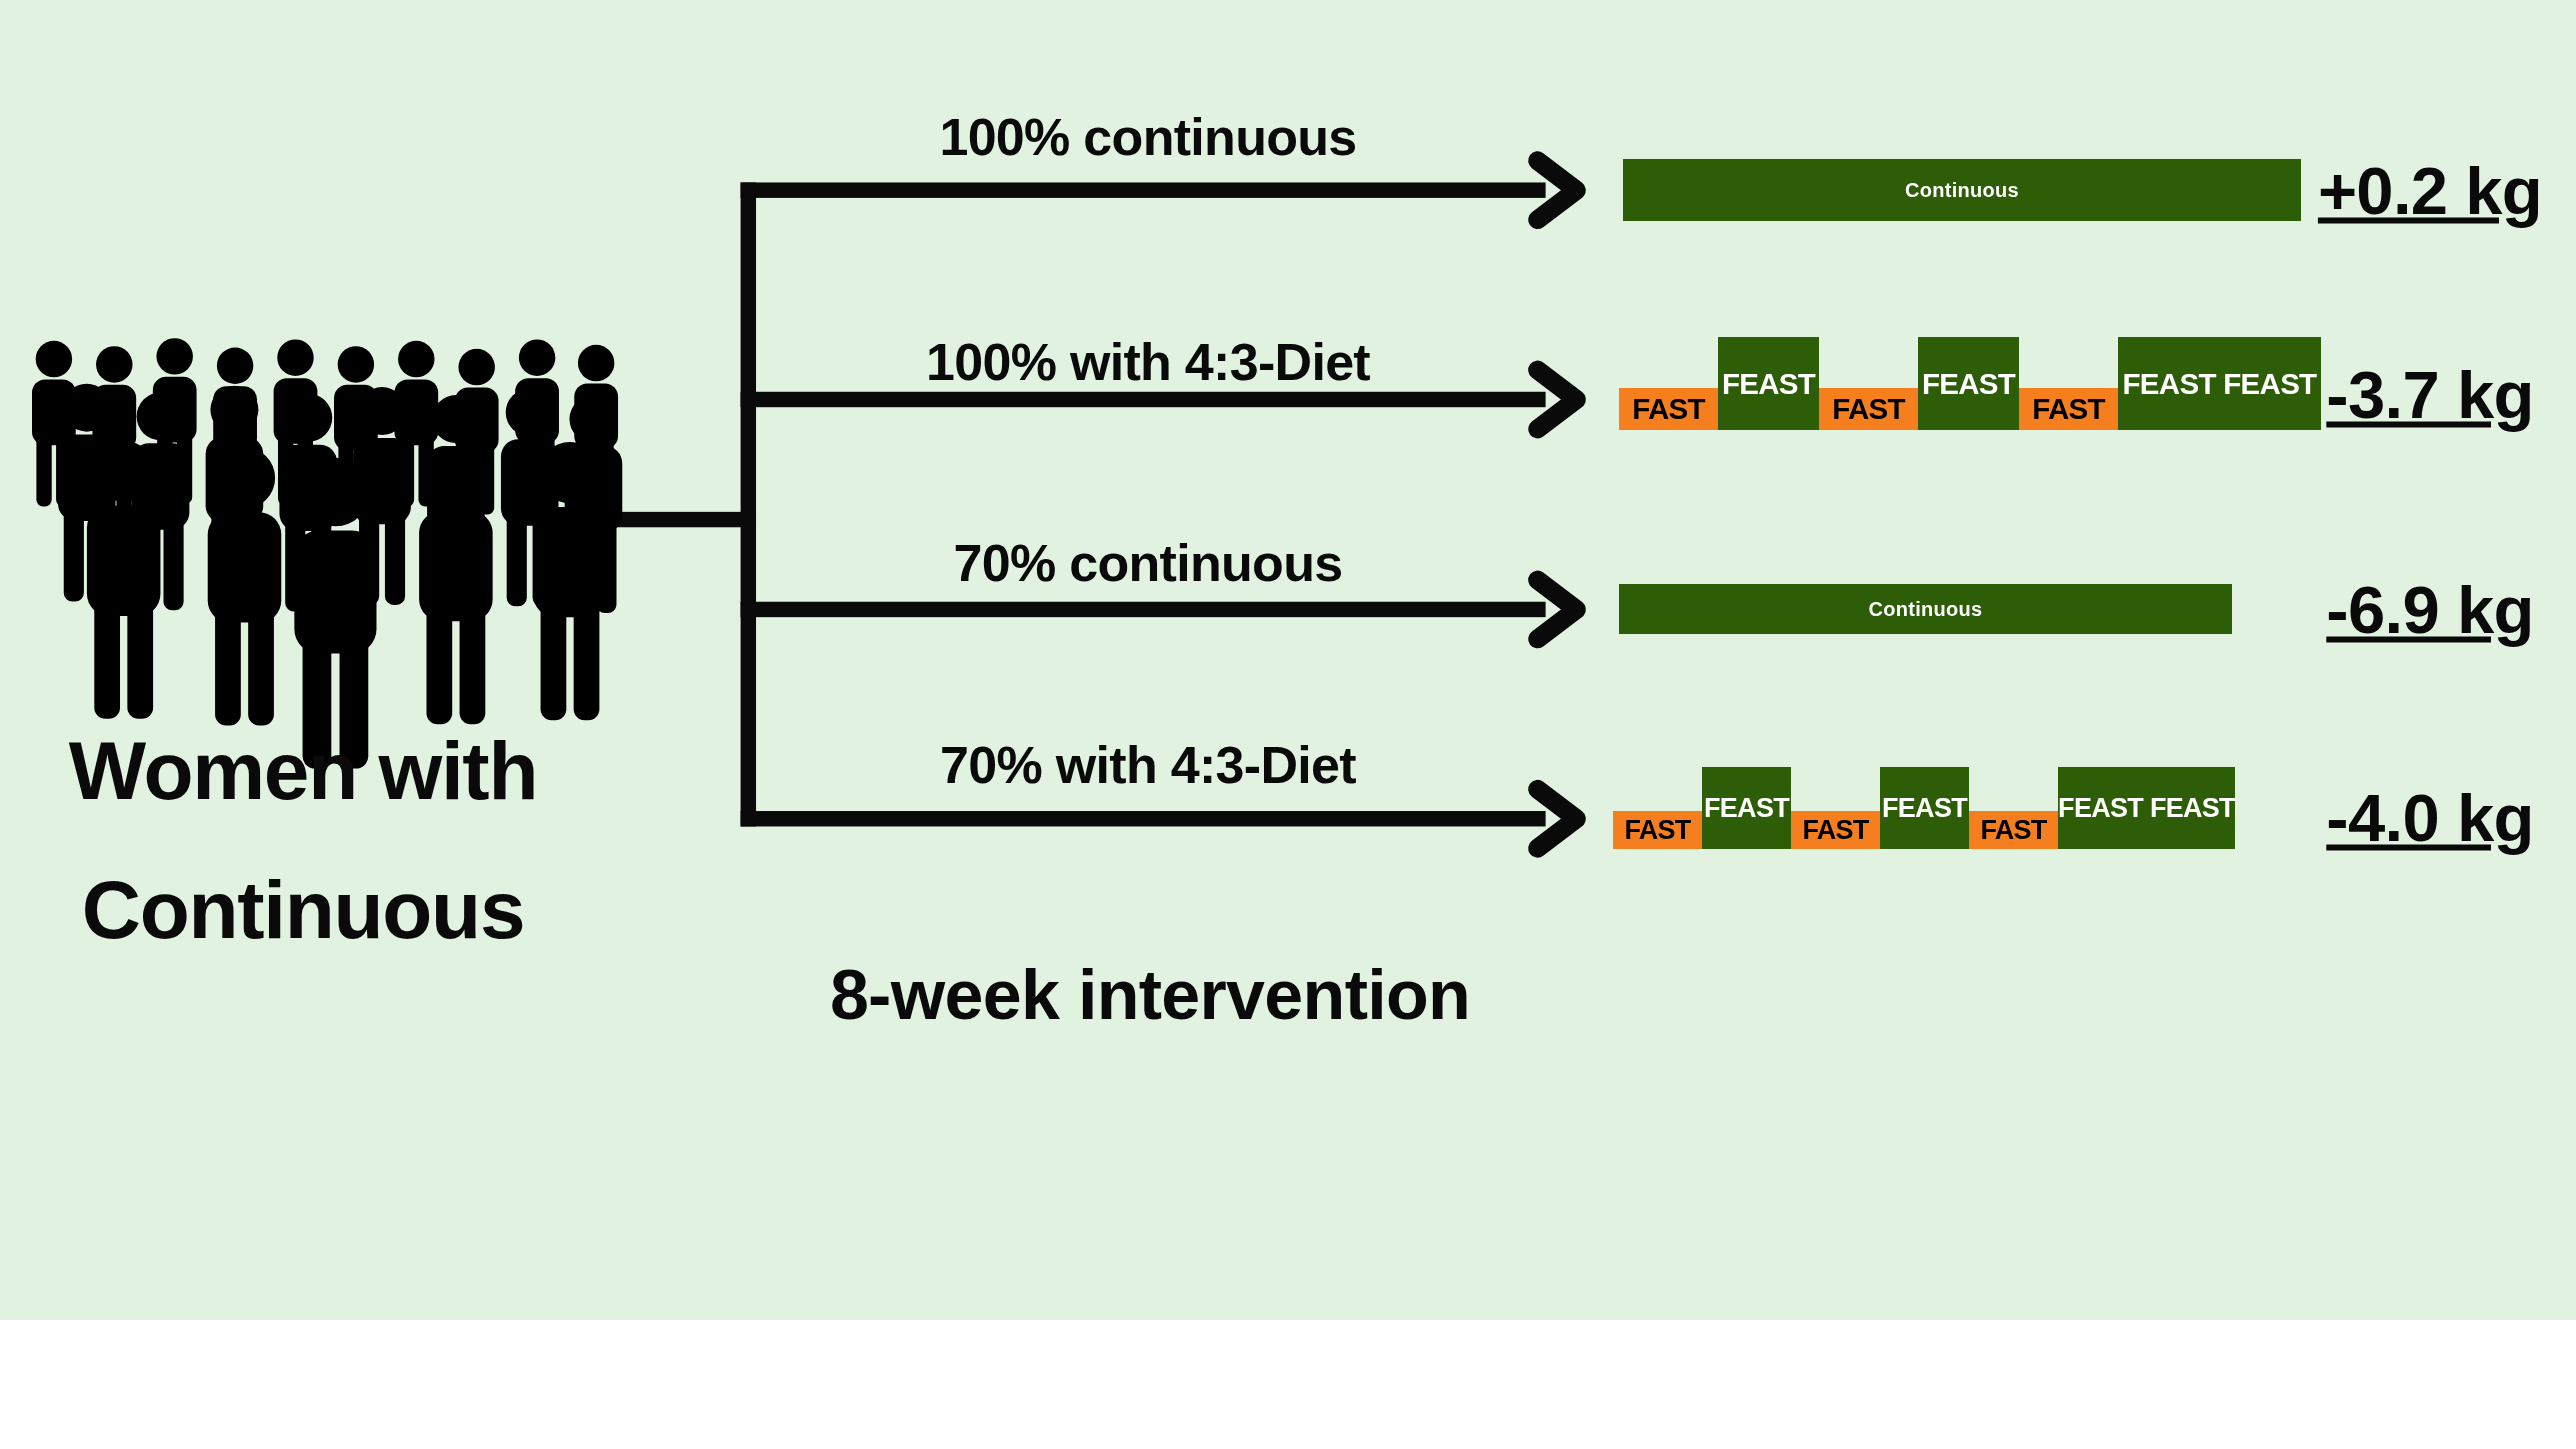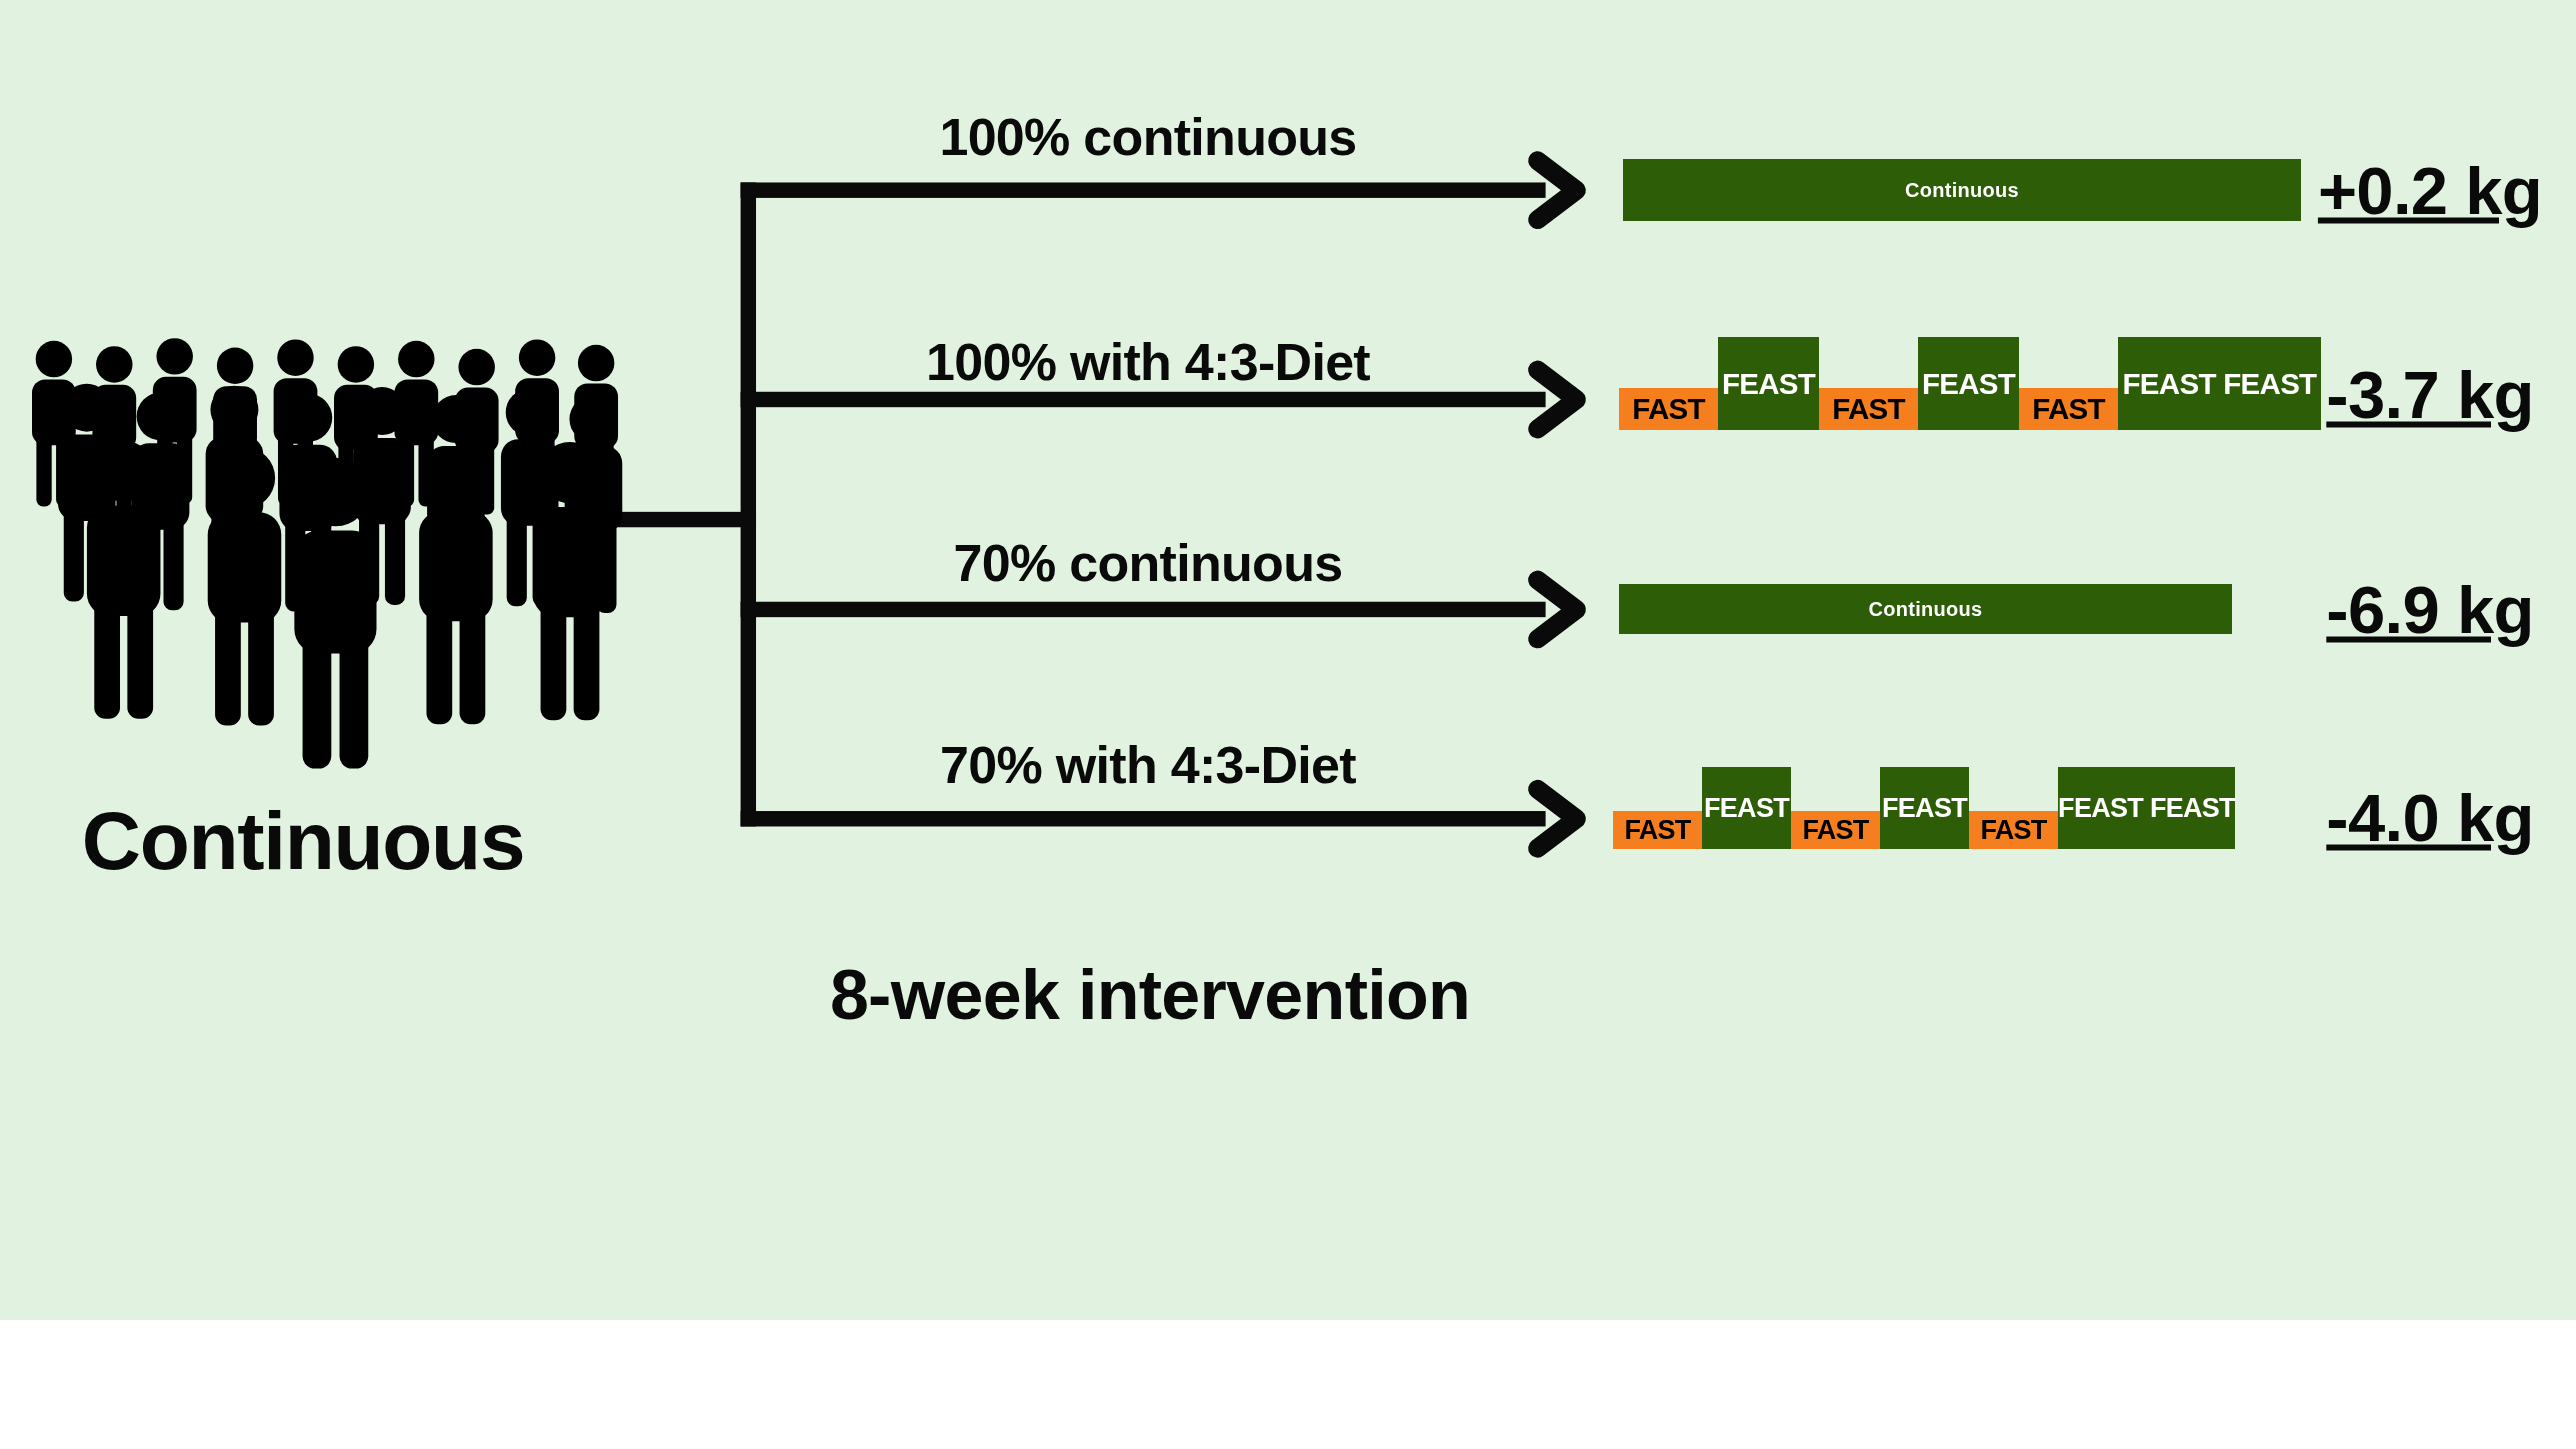--- a/index.html
+++ b/index.html
@@ -88,20 +88,21 @@
     <use href="#person" x="63" y="160" width="183" height="420"></use>
     <use href="#person" x="243" y="170" width="183" height="420"></use>
     <use href="#person" x="558" y="168" width="183" height="420"></use>
     <use href="#person" x="728" y="162" width="183" height="420"></use>
 
     <use href="#person" x="368" y="185" width="204" height="470"></use>
   </g>
 </svg>
 
 <div class="abs center pop-label" style="left:303px;top:840px;">
+  <div>Women with</div>
   <div>Continuous</div>
 </div>
 
 <div class="abs center branch-label" style="left:1148px;top:137px;">100% continuous</div>
 <div class="abs center branch-label" style="left:1148px;top:362px;">100% with 4:3-Diet</div>
 <div class="abs center branch-label" style="left:1148px;top:556px;margin-top:7px;">70% continuous</div>
 <div class="abs center branch-label" style="left:1148px;top:765px;">70% with 4:3-Diet</div>
 
 <div class="abs bar" style="left:1623px;top:159px;width:678px;height:62px;background:#2E5D08;">
   <span>Continuous</span>

